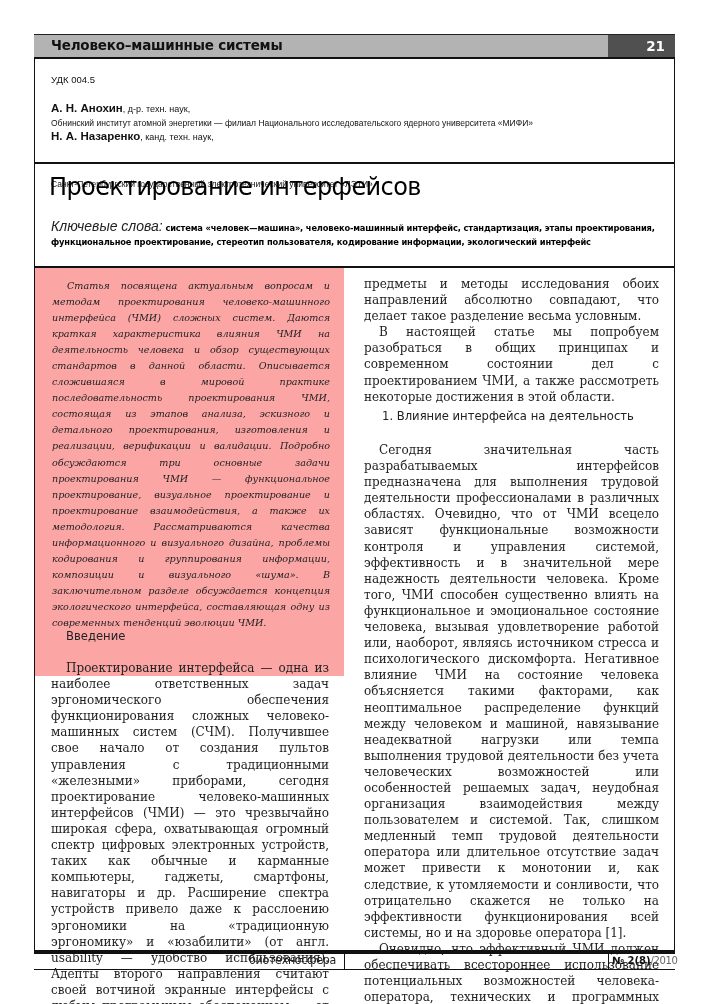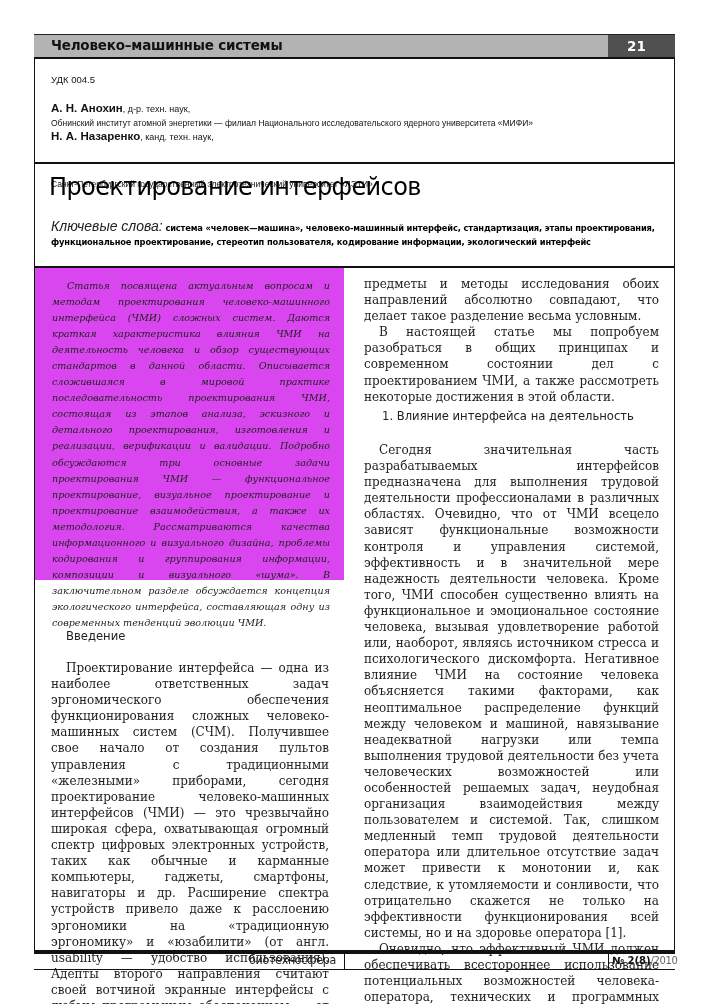--- a/index.html
+++ b/index.html
@@ -11,21 +11,21 @@
     }
     .header-title {
       position: absolute; left: 17px; top: 2px;
       font-family: "DejaVu Sans", sans-serif; font-weight: bold; font-size: 13.5px;
       letter-spacing: -0.2px; color: #111; text-align: center;
     }
     .header-page {
       position: absolute; right: 0; top: 0; width: 67px; height: 22px;
       background: #505050; color: #fff;
       font-family: "DejaVu Sans", sans-serif; font-weight: bold; font-size: 13.5px;
-      text-align: center; line-height: 22px; padding-right: 10px; box-sizing: border-box;
+      text-align: right; line-height: 22px; padding-right: 10px; box-sizing: border-box;
     }
 
     .frame {
       position: absolute; left: 34px; top: 57px; width: 641px; height: 895px;
       border-left: 1.5px solid #111; border-right: 1.5px solid #111;
       border-top: 2px solid #111; border-bottom: 2.5px solid #111; box-sizing: border-box;
     }
 
     .meta { position: absolute; left: 51px; font-family: "Liberation Sans", sans-serif; color: #111; }
     .udk { top: 74px; font-size: 9.5px; }
@@ -45,22 +45,22 @@
       letter-spacing: -0.6px; color: #000;
     }
     .keywords {
       position: absolute; left: 51px; top: 219px; width: 615px;
       font-family: "DejaVu Sans", sans-serif; font-size: 8.3px; line-height: 14px; color: #000;
     }
     .kw-label { font-style: italic; font-weight: normal; color: #222; font-family: "Liberation Sans", sans-serif; font-size: 14px; }
     .kw-text { font-weight: bold; letter-spacing: -0.15px; }
 
     .abstract-box {
-      position: absolute; left: 35px; top: 268px; width: 309px; height: 312px;
-      background: #d946ef;
+      position: absolute; left: 35px; top: 268px; width: 309px; height: 408px;
+      background: #fca5a5;
     }
     .abstract-text {
       position: absolute; left: 17px; top: 10px; width: 278px;
       font-family: "DejaVu Serif", serif; font-style: italic; font-size: 9.6px;
       line-height: 16.05px; text-align: justify; color: #222; text-indent: 15px;
       hyphens: manual;
     }
 
     .col {
       position: absolute; font-family: "DejaVu Serif", serif; font-size: 12px;

